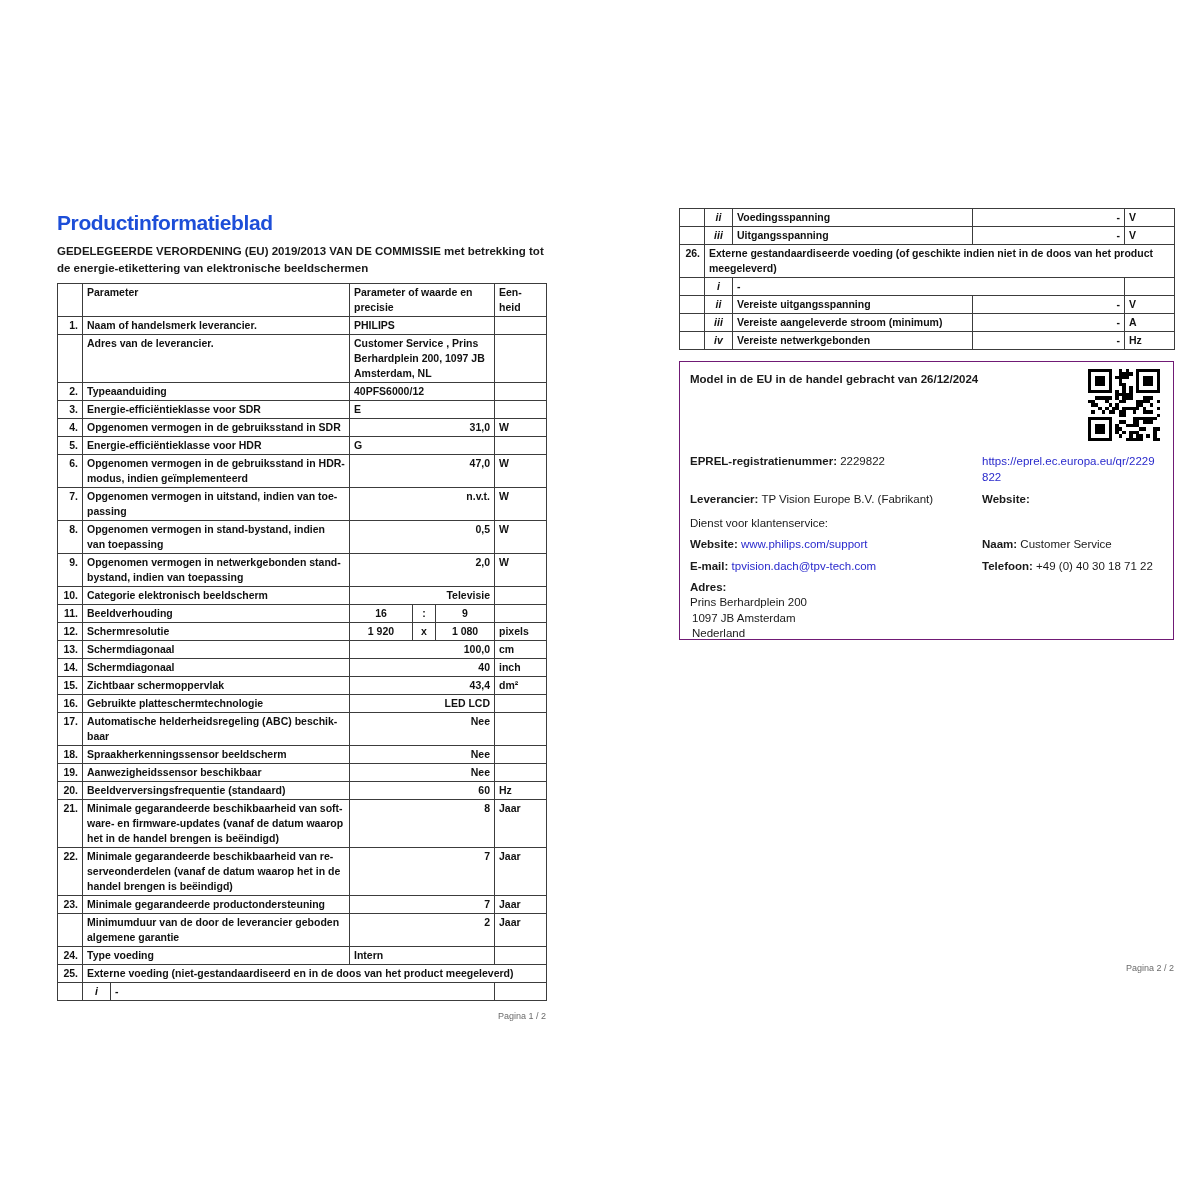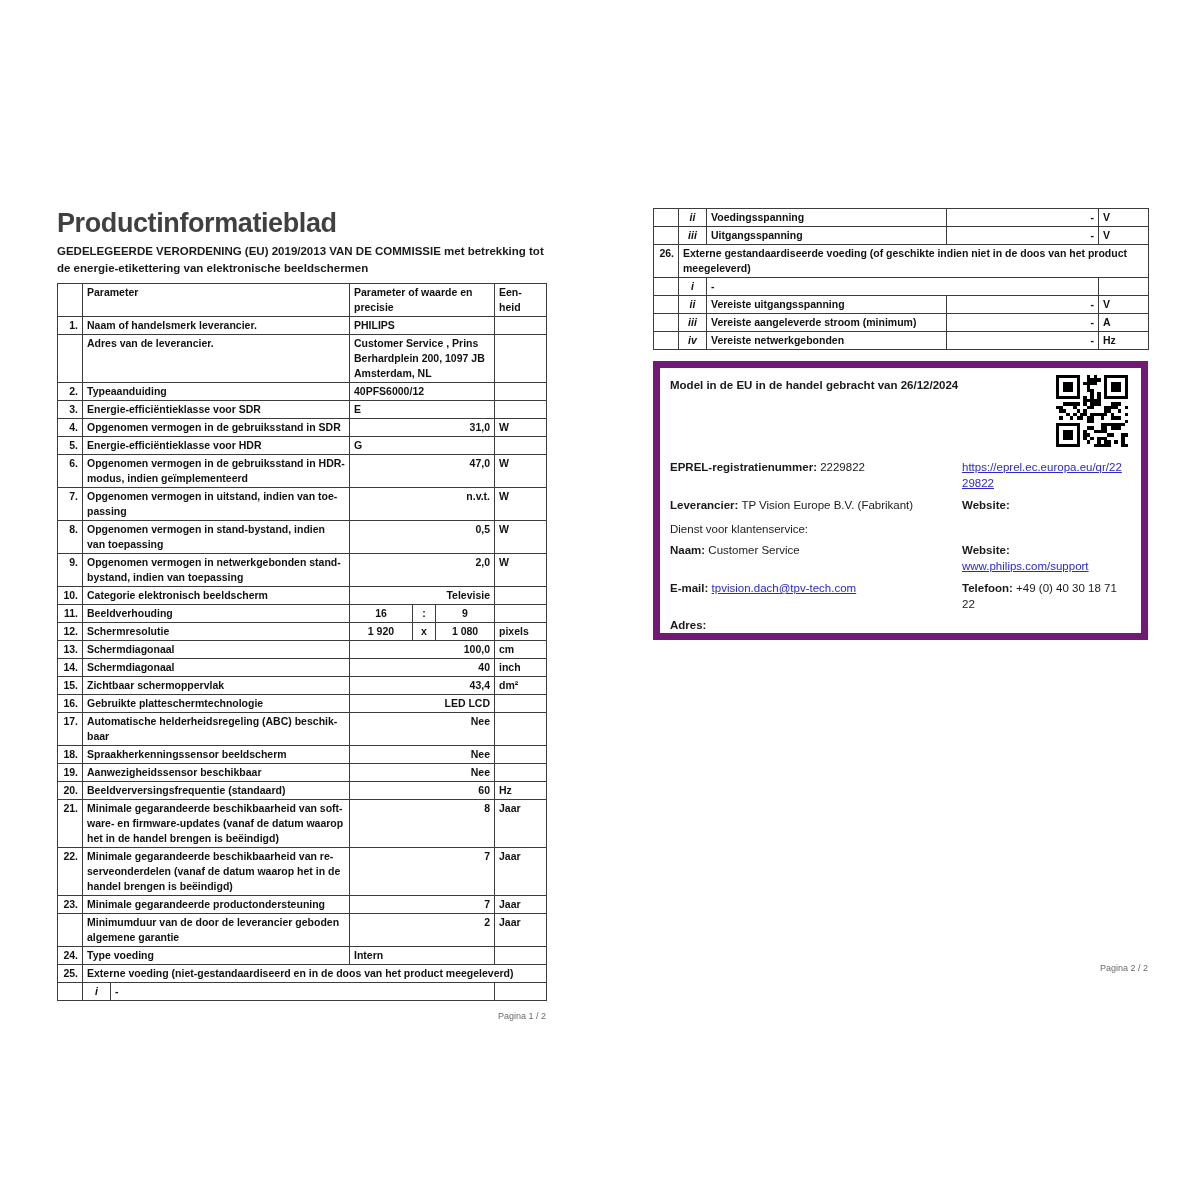--- a/index.html
+++ b/index.html
@@ -3,25 +3,25 @@
 <meta charset="utf-8">
 <style>
   html,body{margin:0;padding:0}
   body{
     width:1200px;height:1200px;background:#ffffff;position:relative;
     font-family:"Liberation Sans",sans-serif;color:#1a1a1a;
     -webkit-font-smoothing:antialiased;
   }
   .page{position:absolute;top:208px}
   #page1{left:57px;width:489px}
-  #page2{left:653px;width:495px}
+  #page2{left:679px;width:495px}
 
   h1.title{
-    margin:0 0 5px 0;font-size:27px;line-height:30px;font-weight:700;
-    color:#404040;letter-spacing:-0.4px;
+    margin:0 0 5px 0;font-size:21px;line-height:30px;font-weight:700;
+    color:#1d4ed8;letter-spacing:-0.4px;
   }
   .subtitle{margin:0 0 7px 0;font-size:11.5px;font-weight:700;line-height:16.5px;}
 
   table.fiche{
     border-collapse:collapse;width:100%;table-layout:fixed;
     font-size:10.5px;font-weight:700;line-height:15px;color:#111;
   }
   table.fiche td{
     border:1px solid #3c3c3c;padding:1px 4px;vertical-align:top;overflow:hidden;
   }
@@ -30,29 +30,29 @@
   td.vl{text-align:left}
   td.vr{text-align:right}
   td.ctr{text-align:center}
 
   .pagefoot{
     font-size:9px;color:#6b6b6b;font-weight:400;text-align:right;margin-top:10px;
   }
   #page2 .pagefoot{position:absolute;top:755px;right:0;margin:0}
 
   .infobox{
-    position:relative;border:7px solid #701a75;margin-top:11px;height:279px;
+    position:relative;border:1px solid #701a75;margin-top:11px;height:279px;
     box-sizing:border-box;padding:9px 10px;font-size:11.5px;line-height:16px;
   }
   .lbl{font-weight:700}
   .irow{display:grid;grid-template-columns:292px 1fr;margin-bottom:6px}
   .irow .cell{padding-right:6px}
   .model{font-weight:700;margin-bottom:66px;max-width:380px}
   .block-label{font-weight:400;margin:2px 0 5px 0}
-  .link{color:#2929cc;text-decoration:underline;cursor:pointer}
+  .link{color:#2929cc;cursor:pointer}
   .eprel-link{display:inline-block;max-width:188px;word-break:break-all;vertical-align:top}
   .addr{line-height:15.5px}
   .addr div{padding-left:2px}
   .qr{position:absolute;top:7px;right:13px;width:72px;height:72px}
   .mb8{margin-bottom:8px}
   .mb5{margin-bottom:5px}
 </style>
 </head>
 <body>
 
@@ -555,37 +555,42 @@
       </div>
       <div class="cell">
         <span class="lbl">Website:</span>
       </div>
     </div>
 
     <div class="block-label">Dienst voor klantenservice:</div>
 
     <div class="irow">
       <div class="cell">
+        <span class="lbl">Website:</span>
+        <span class="link">www.philips.com/support</span>
+      </div>
+      <div class="cell">
         <span class="lbl">Naam:</span>
         <span>Customer Service</span>
       </div>
-      <div class="cell">
-        <span class="lbl">Website:</span>
-        <span class="link">www.philips.com/support</span>
-      </div>
     </div>
 
     <div class="irow mb5">
       <div class="cell">
         <span class="lbl">E-mail:</span>
         <span class="link">tpvision.dach@tpv-tech.com</span>
       </div>
       <div class="cell">
         <span class="lbl">Telefoon:</span>
         <span>+49 (0) 40 30 18 71 22</span>
       </div>
     </div>
 
     <div class="lbl">Adres:</div>
+    <div class="addr">
+      <div style="padding-left:0">Prins Berhardplein 200</div>
+      <div>1097 JB Amsterdam</div>
+      <div>Nederland</div>
+    </div>
   </div>
 
   <div class="pagefoot">Pagina 2 / 2</div>
 </section>
 
 </body></html>

